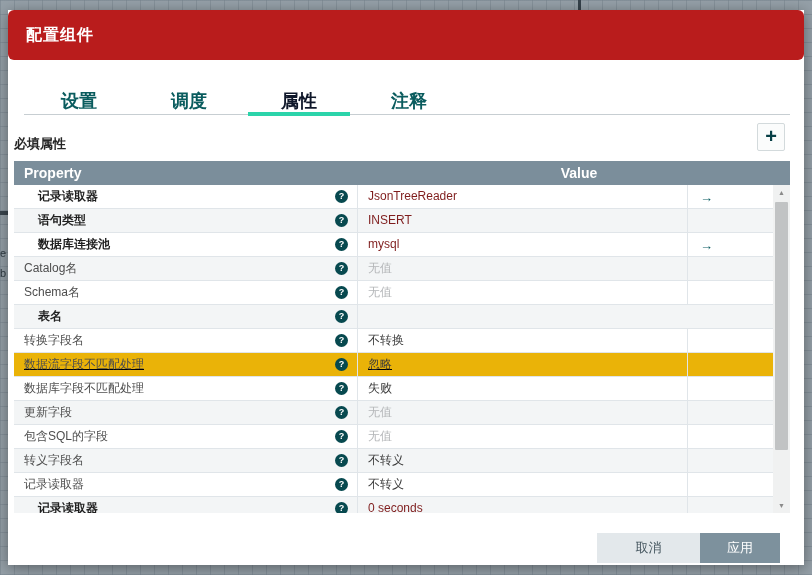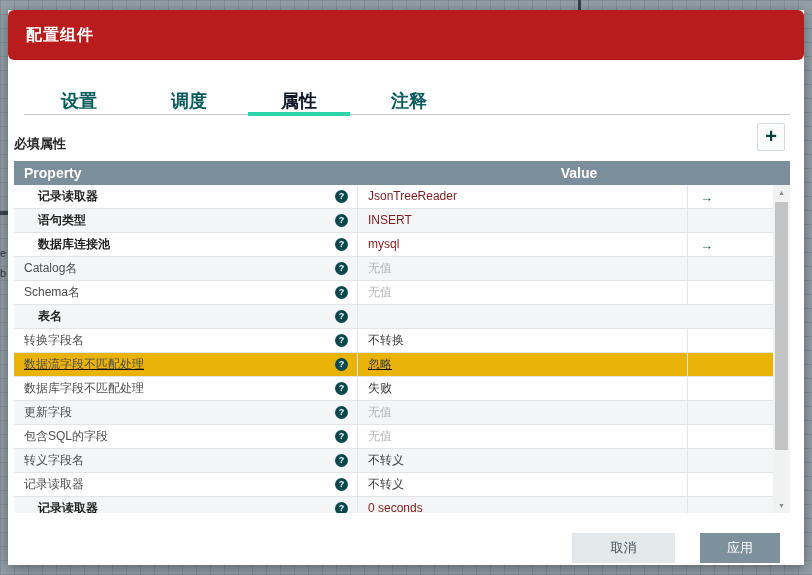--- a/index.html
+++ b/index.html
@@ -51,21 +51,21 @@
   .cell-arrow{flex:1;line-height:23px;padding-left:12px;}
   .arrow-icon{color:#0a5c61;font-size:13px;font-weight:bold;cursor:pointer;}
 
   .scrollbar{width:17px;background:#f0f1f1;position:relative;}
   .sb-arrow{position:absolute;left:0;width:17px;text-align:center;font-size:7px;color:#8a8a8a;cursor:pointer;}
   .sb-up{top:4px;} .sb-down{bottom:4px;}
   .sb-thumb{position:absolute;left:2px;top:17px;width:13px;height:248px;background:#c1c3c4;border-radius:1px;cursor:pointer;}
 
   .btn{position:absolute;top:523px;height:30px;font-size:13px;text-align:center;line-height:30px;cursor:pointer;
     font-family:"Liberation Sans","DejaVu Sans",sans-serif;}
-  .btn-cancel{left:564px;width:103px;background:#e3e8eb;color:#44555e;}
+  .btn-cancel{left:589px;width:103px;background:#e3e8eb;color:#44555e;}
   .btn-apply{left:692px;width:80px;background:#7d919d;color:#ffffff;}
 </style>
 </head>
 <body>
 
 <div class="stage">
   <div class="artifact-tick"></div>
   <div class="artifact-line"></div>
   <div class="artifact-frag frag-0">e</div>
   <div class="artifact-frag frag-1">b</div>

